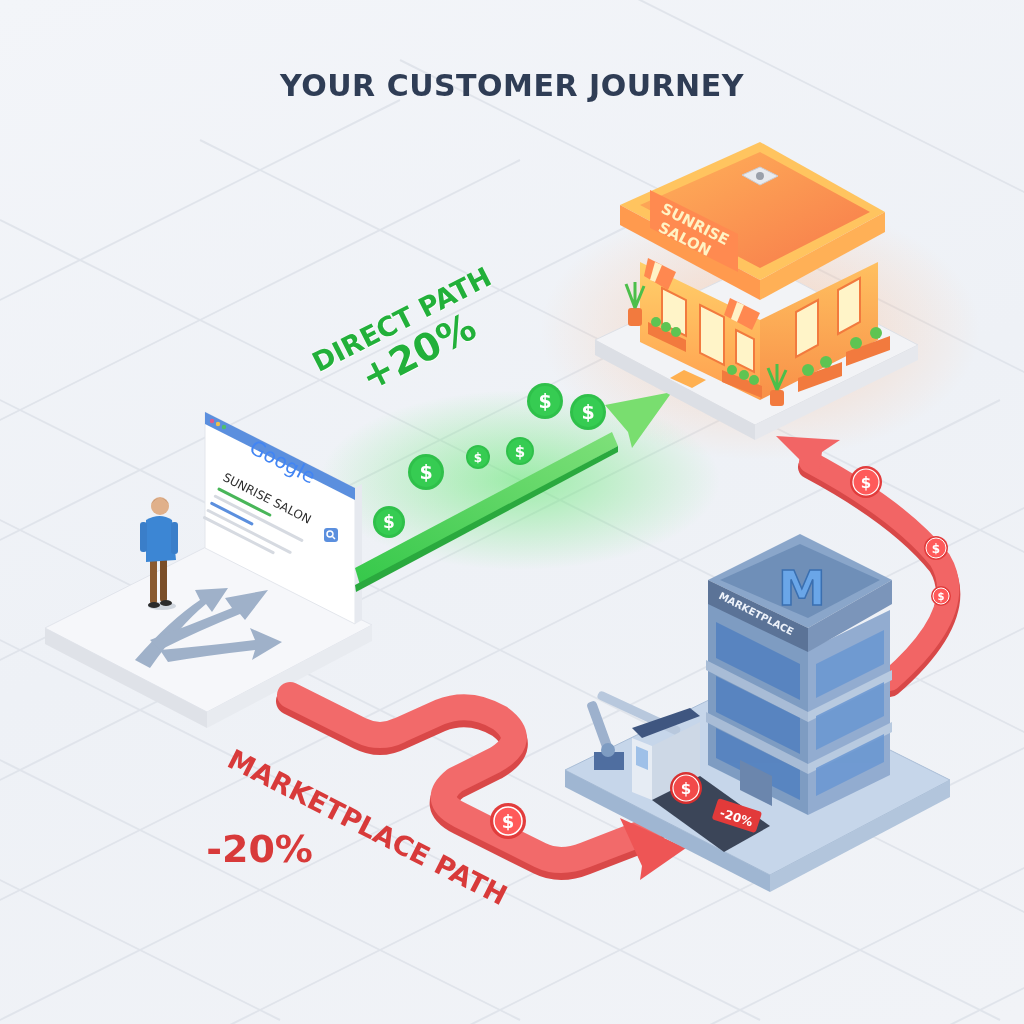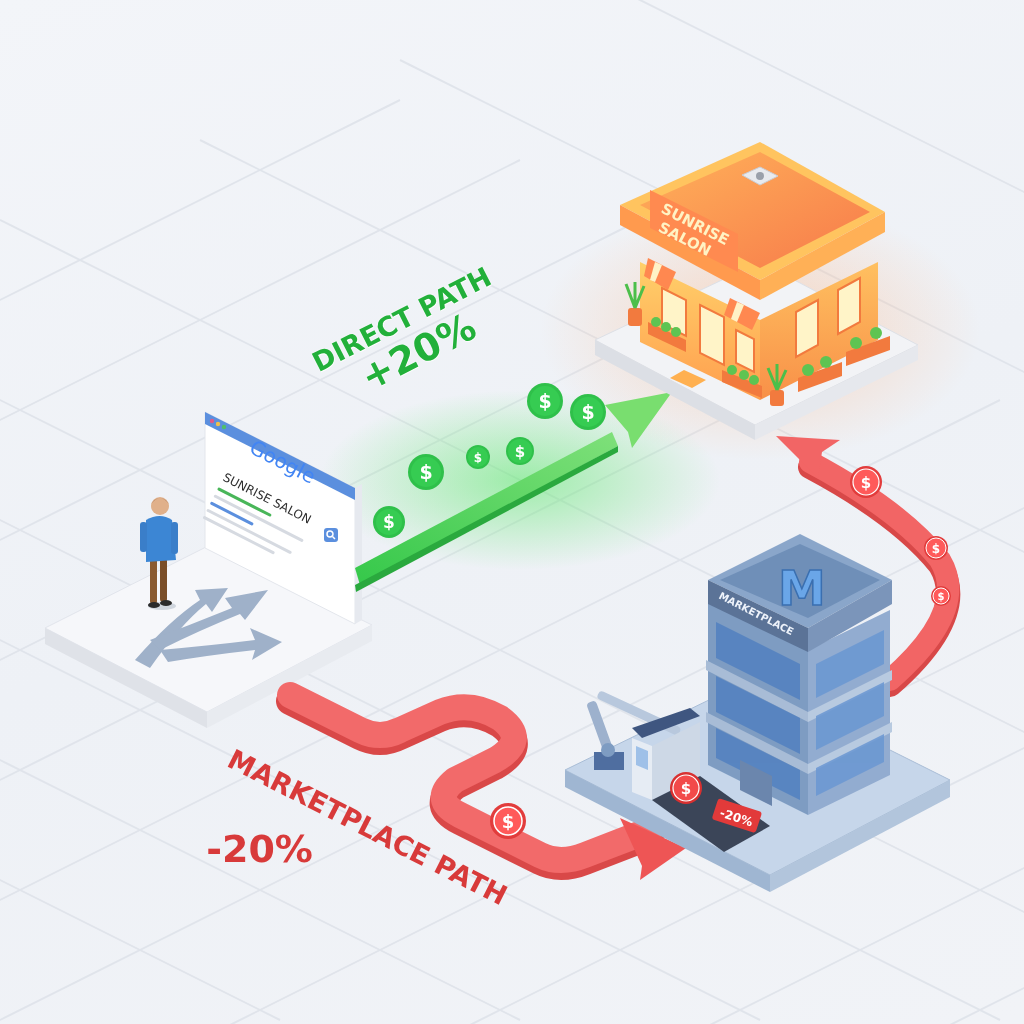--- a/index.html
+++ b/index.html
@@ -308,20 +308,21 @@
           <circle r="13" fill="#f24a4a" stroke="#fff" stroke-width="1.2"></circle>
         <text y="6" font-size="15" fill="#fff">$</text>
       </g>
       <g transform="translate(716,812) rotate(18)">
         <rect x="-2" y="-14" width="46" height="22" rx="3" fill="#e23a3a"></rect>
         <text x="21" y="3" text-anchor="middle" font-family="DejaVu Sans, sans-serif" font-weight="bold" font-size="12" fill="#fff">-20%</text>
       </g>
     </g>
   </svg>
 
+  <div class="title">YOUR CUSTOMER JOURNEY</div>
 
   <div class="label-direct">
     <span class="l1">DIRECT PATH</span>
     <span class="l2">+20%</span>
   </div>
 
   <div class="label-market">
     <span class="l1">MARKETPLACE PATH</span>
     <span class="l2" style="transform:rotate(-27deg) translate(-30px,-14px);">-20%</span>
   </div>

